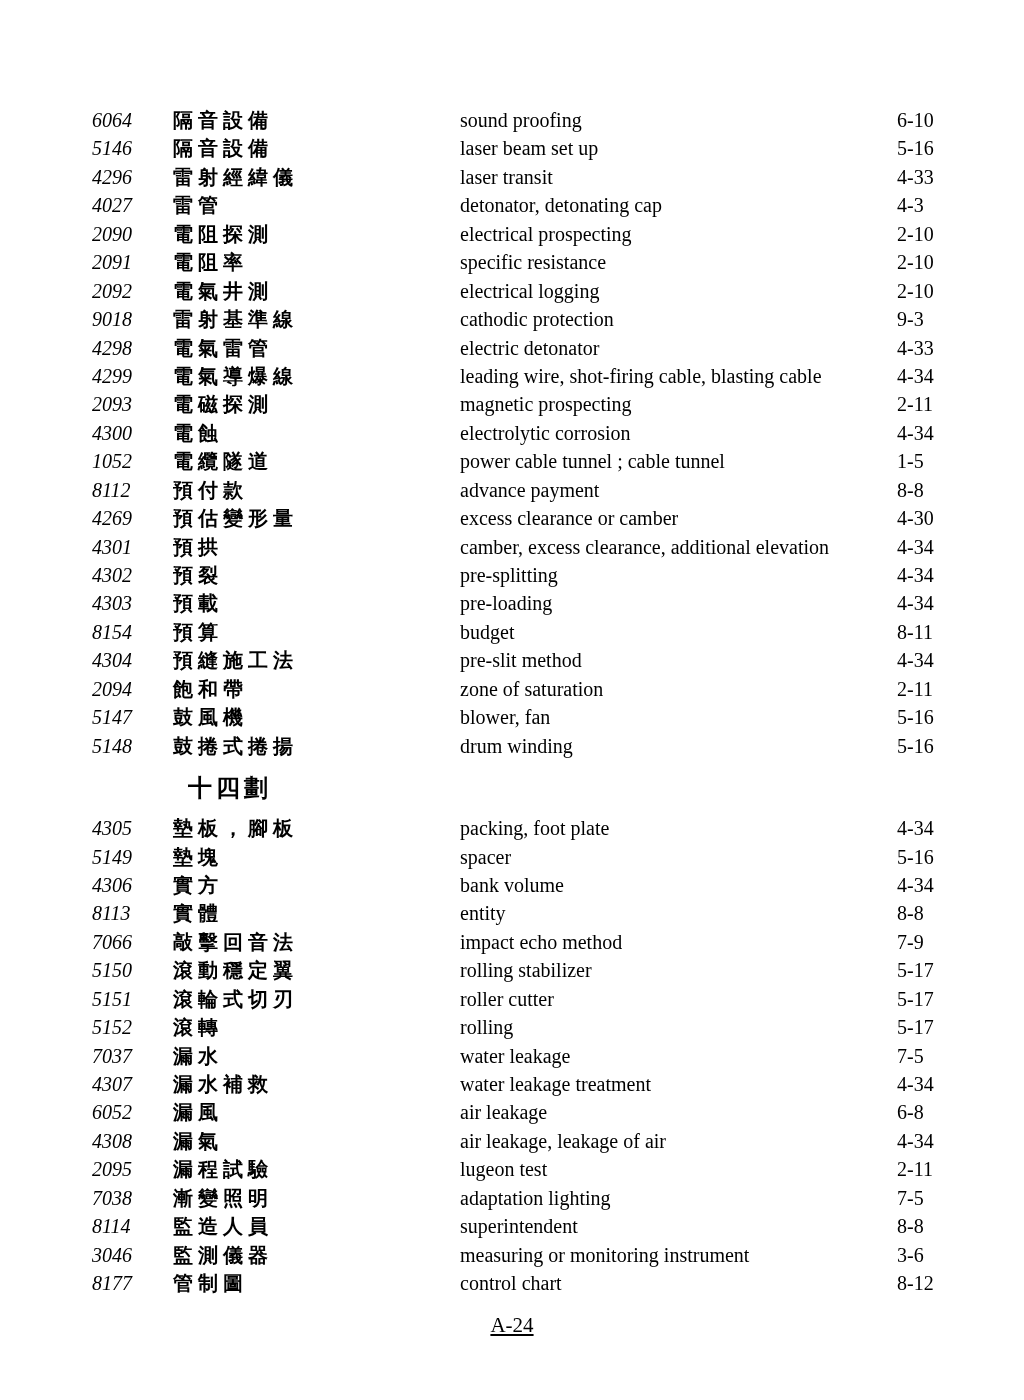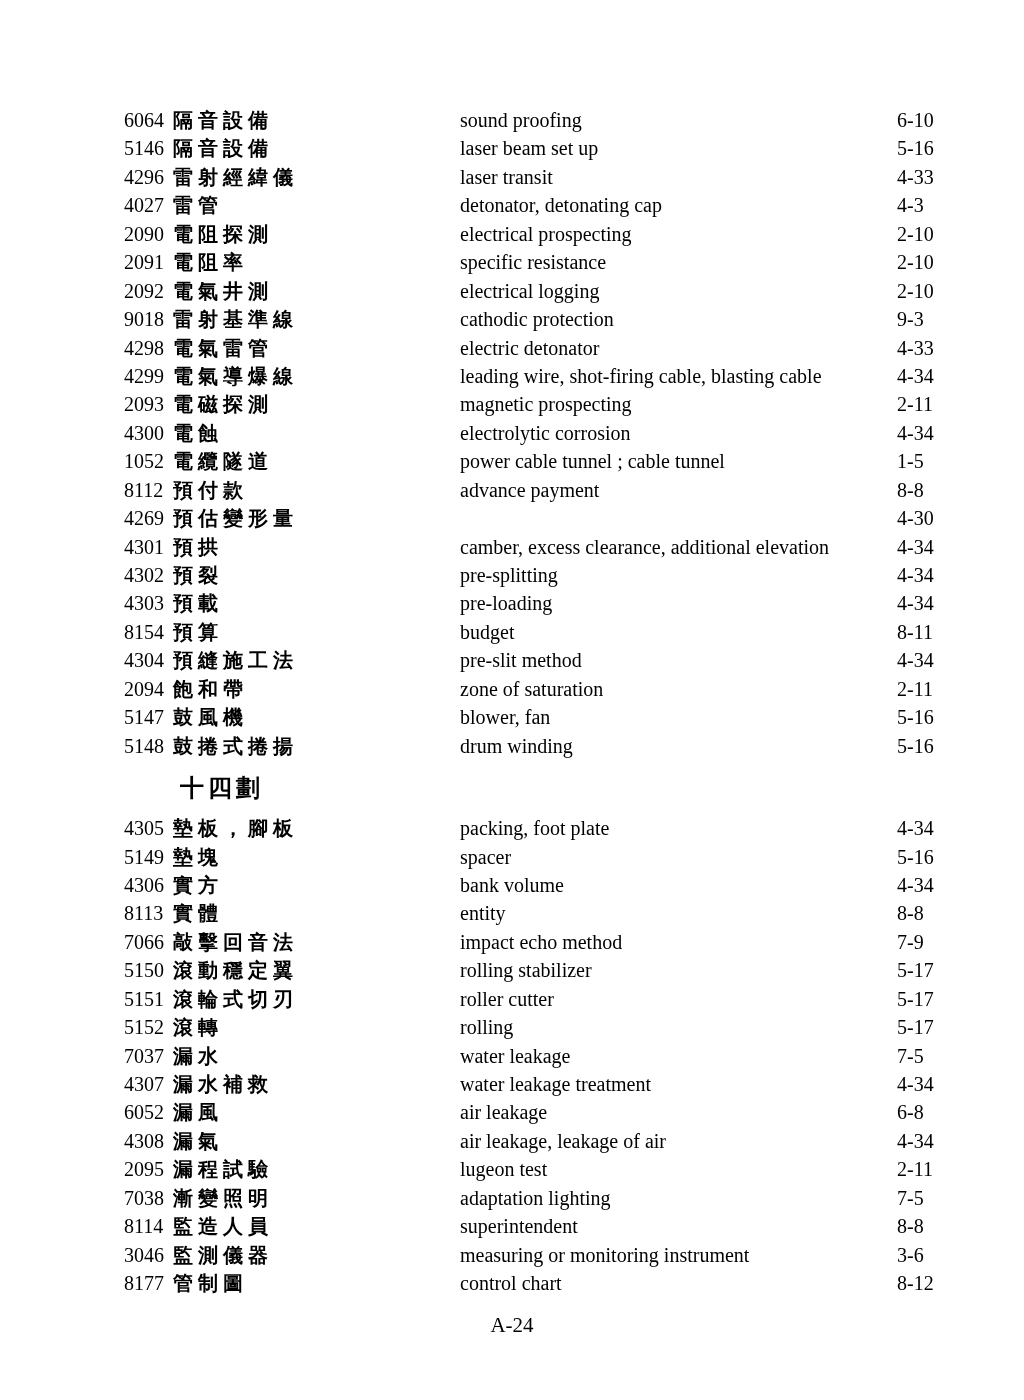--- a/index.html
+++ b/index.html
@@ -22,38 +22,39 @@
     height: 1400px;
     background: #ffffff;
   }
   .content {
     position: absolute;
     left: 0;
     top: 106px;
     width: 1024px;
   }
   .section-header {
-    margin: 12px 0 10px 0;
+    margin: 12px 0 10px 8px;
     padding-left: 180px;
     height: 32px;
     line-height: 32px;
     font-size: 24px;
     font-weight: 700;
     letter-spacing: 4px;
   }
   .row {
     position: relative;
     height: 28.45px;
     line-height: 28.45px;
     font-size: 20px;
   }
   .col-id {
     position: absolute;
-    left: 124px;
+    left: 92px;
     white-space: nowrap;
+    font-style: italic;
   }
   .col-zh {
     position: absolute;
     left: 173px;
     letter-spacing: 5px;
     white-space: nowrap;
     font-weight: bold;
   }
   .col-en {
     position: absolute;
@@ -68,20 +69,21 @@
   }
   .page-footer {
     position: absolute;
     left: 0;
     top: 1310px;
     width: 1024px;
     height: 30px;
     line-height: 30px;
     text-align: center;
     font-size: 21px;
+    text-decoration: underline;
   }
 </style>
 </head>
 <body>
 
 <div class="page">
   <main class="content" id="glossary-content">
   <section>
 
     <div class="rows">
@@ -179,20 +181,21 @@
   <div class="row">
     <span class="col-id">8112</span>
     <span class="col-zh">預付款</span>
     <span class="col-en">advance payment</span>
     <span class="col-ref">8-8</span>
   </div>
 
   <div class="row">
     <span class="col-id">4269</span>
     <span class="col-zh">預估變形量</span>
+    <span class="col-en">excess clearance or camber</span>
     <span class="col-ref">4-30</span>
   </div>
 
   <div class="row">
     <span class="col-id">4301</span>
     <span class="col-zh">預拱</span>
     <span class="col-en">camber, excess clearance, additional elevation</span>
     <span class="col-ref">4-34</span>
   </div>
 

